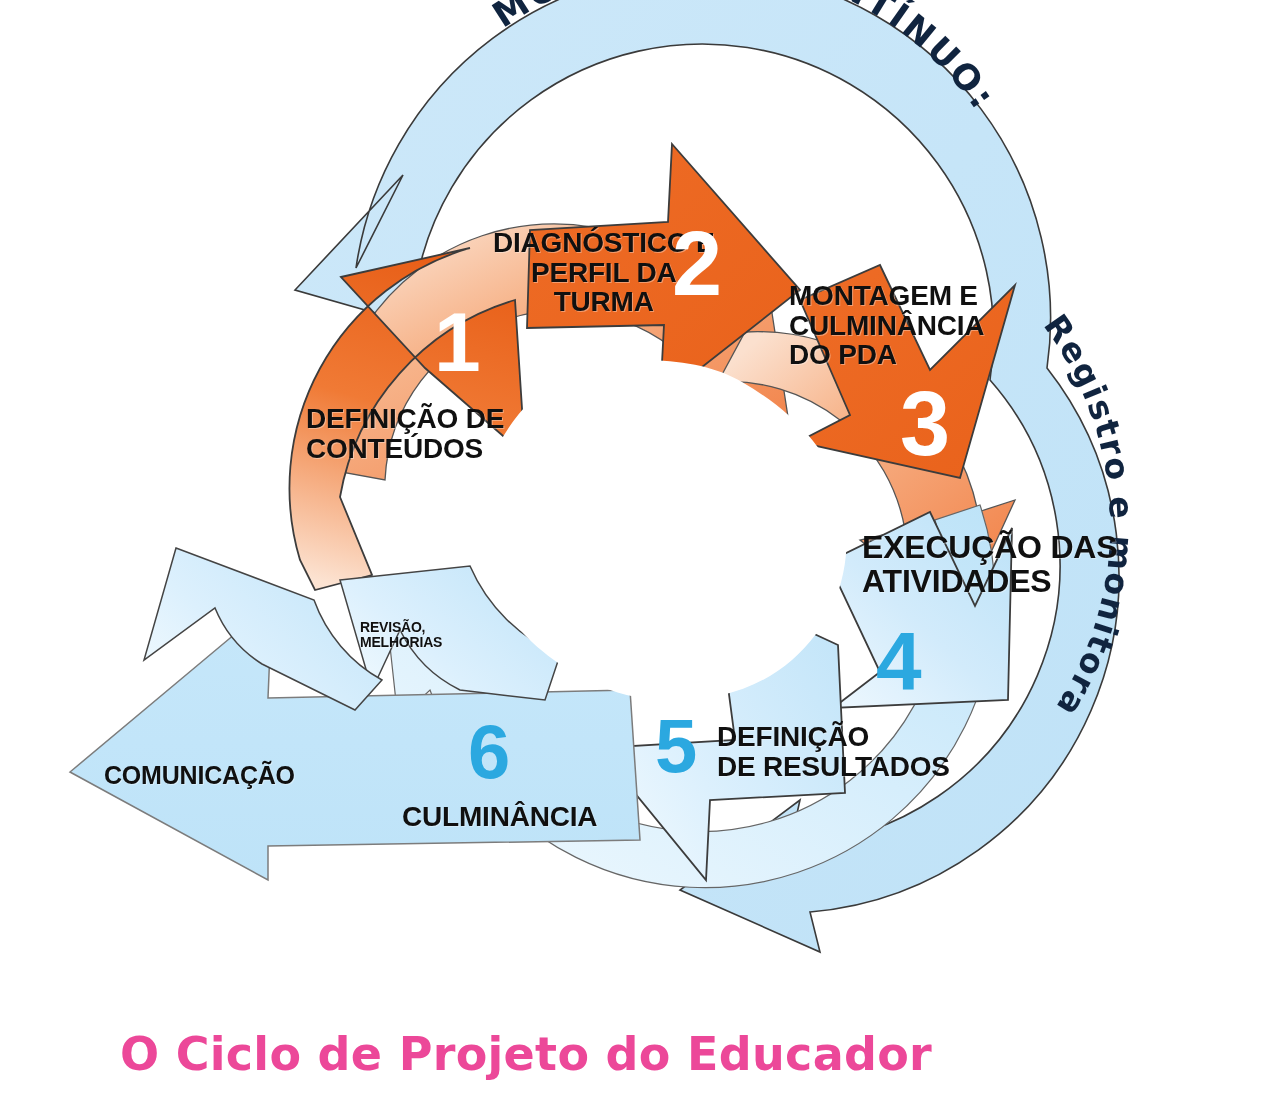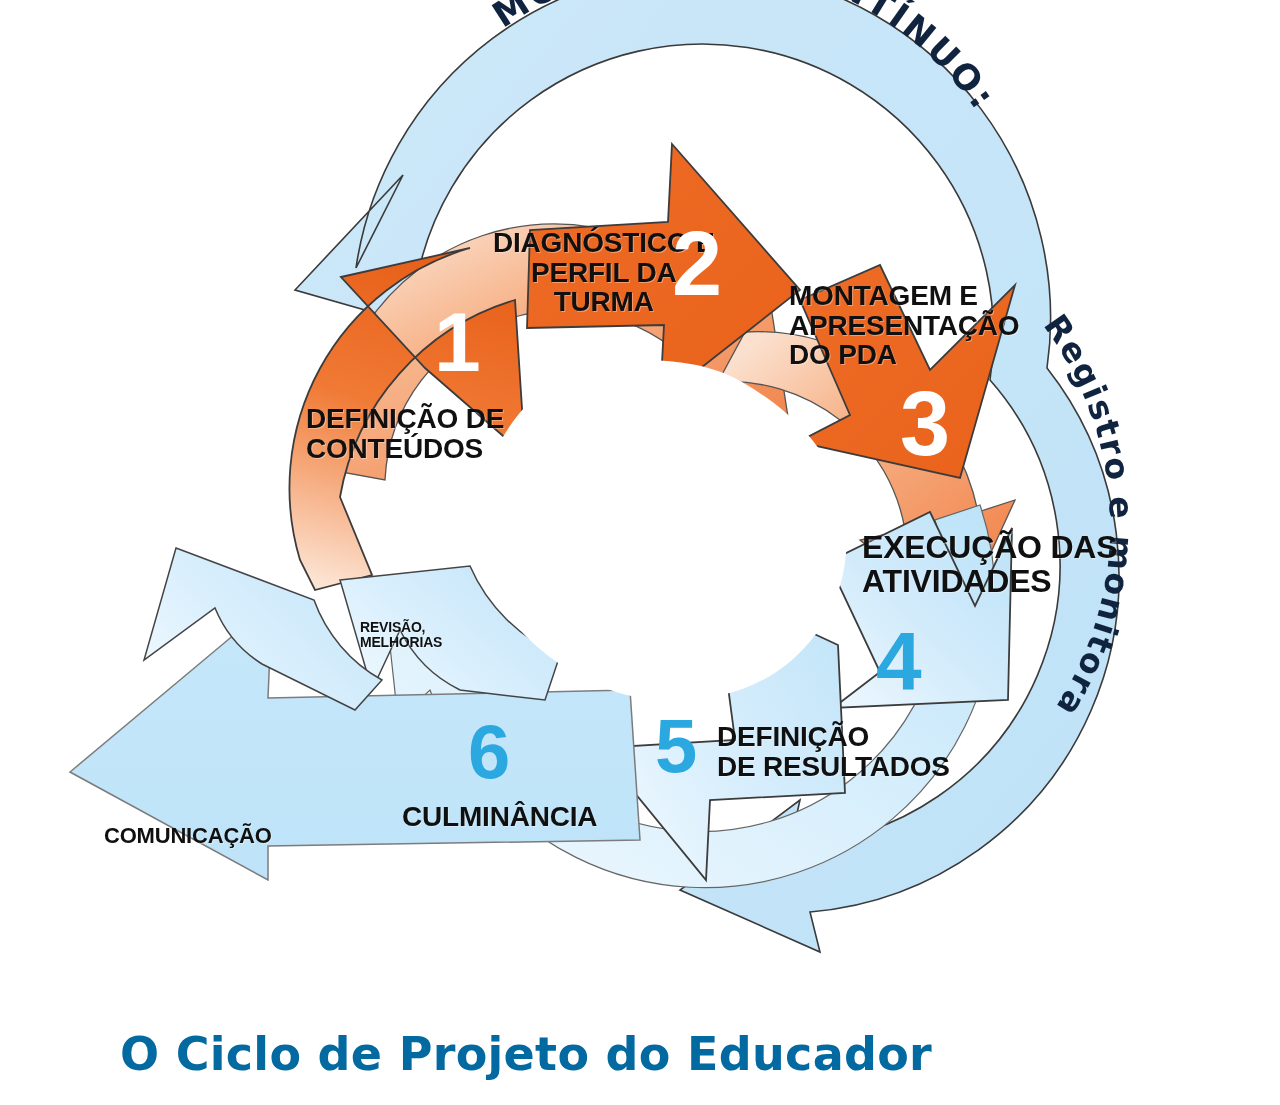--- a/index.html
+++ b/index.html
@@ -74,32 +74,32 @@
   .num-4 { left: 876px; top: 620px; font-size: 82px; }
 
   .lbl-5 { left: 717px; top: 722px; font-size: 28px; }
   .num-5 { left: 655px; top: 708px; font-size: 76px; }
 
   .lbl-6 { left: 402px; top: 802px; font-size: 28px; }
   .num-6 { left: 468px; top: 714px; font-size: 76px; }
 
   .lbl-rev  { left: 360px; top: 620px; font-size: 14px; }
   .lbl-nov  { left: 110px; top: 620px; font-size: 22px; }
-  .lbl-com  { left: 104px; top: 824px; font-size: 22px; }
+  .lbl-com  { left: 104px; top: 762px; font-size: 25px; }
 
   #chart-title {
     position: absolute;
     left: 0;
     top: 1027px;
     width: 1052px;
     text-align: center;
     font-family: "DejaVu Sans", sans-serif;
     font-weight: bold;
     font-size: 46px;
-    color: #0369a1;
+    color: #ec4899;
     letter-spacing: 0.3px;
   }
 </style>
 </head>
 <body>
 
 <div id="diagram-root">
 
   <svg id="cycle-svg" viewBox="0 0 1280 1105">
     <defs>
@@ -309,21 +309,21 @@
   <div class="step-label lbl-1">DEFINIÇÃO DE
 CONTEÚDOS</div>
   <div class="step-num num-white num-1">1</div>
 
   <div class="step-label lbl-2">DIAGNÓSTICO E
 PERFIL DA
 TURMA</div>
   <div class="step-num num-white num-2">2</div>
 
   <div class="step-label lbl-3">MONTAGEM E
-APRESENTAÇÃO
+CULMINÂNCIA
 DO PDA</div>
   <div class="step-num num-white num-3">3</div>
 
   <div class="step-label lbl-4">EXECUÇÃO DAS
 ATIVIDADES</div>
   <div class="step-num num-blue num-4">4</div>
 
   <div class="step-label lbl-5">DEFINIÇÃO
 DE RESULTADOS</div>
   <div class="step-num num-blue num-5">5</div>

